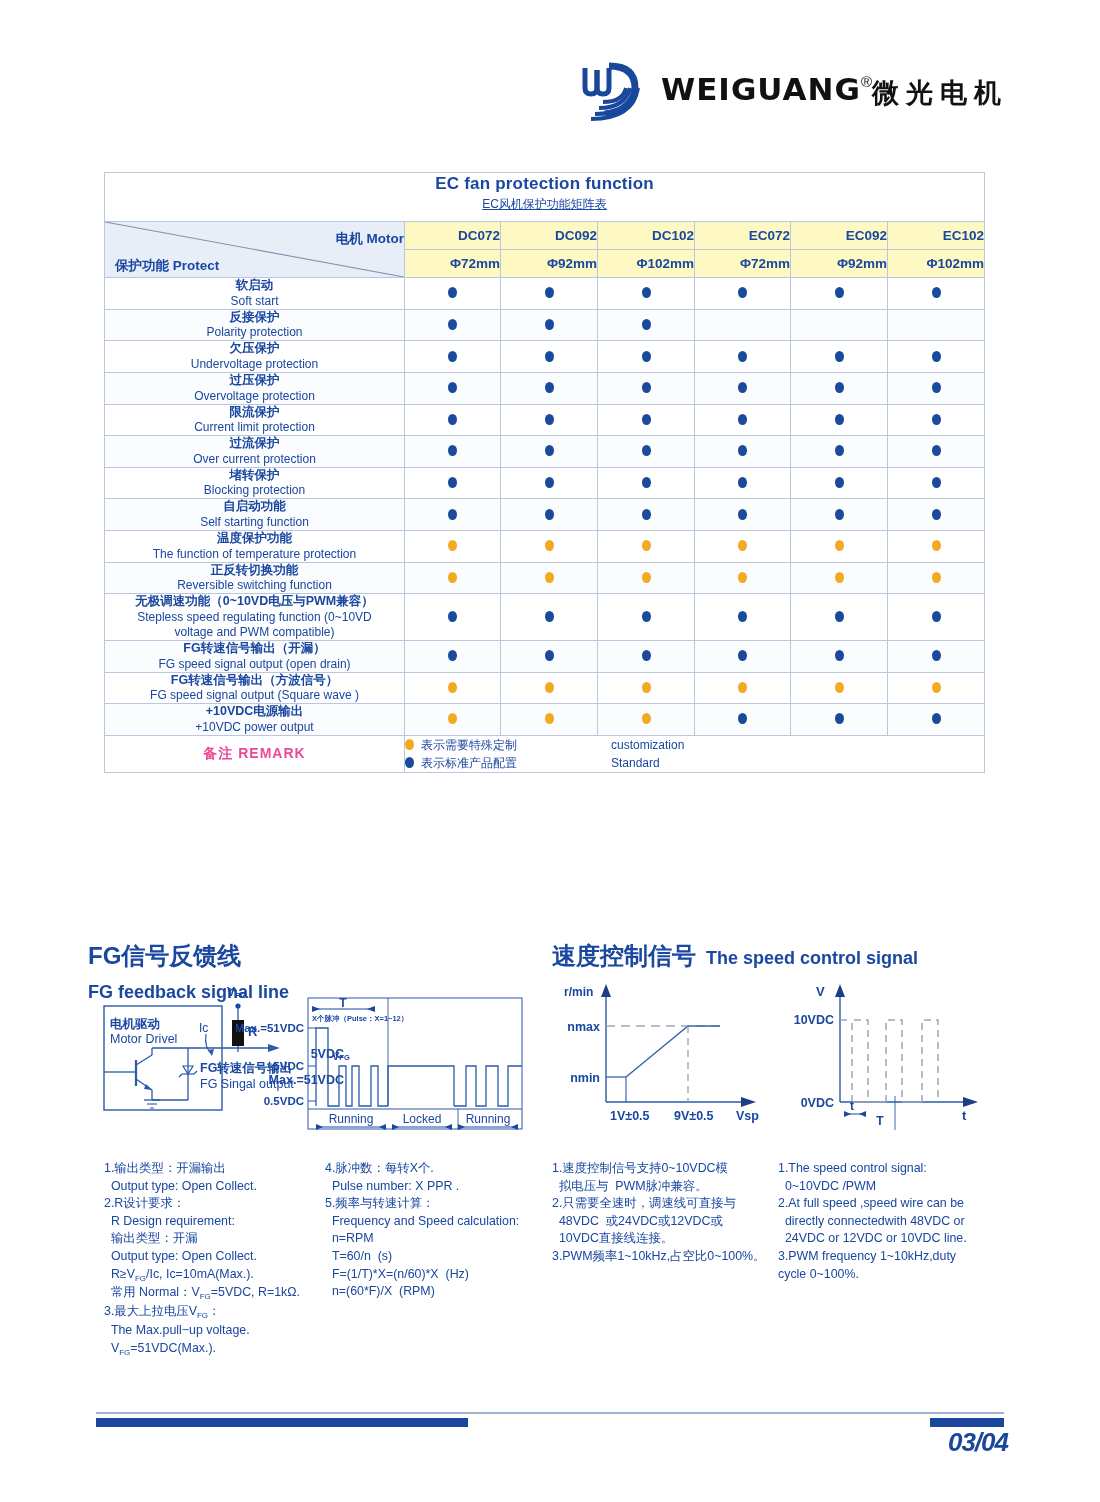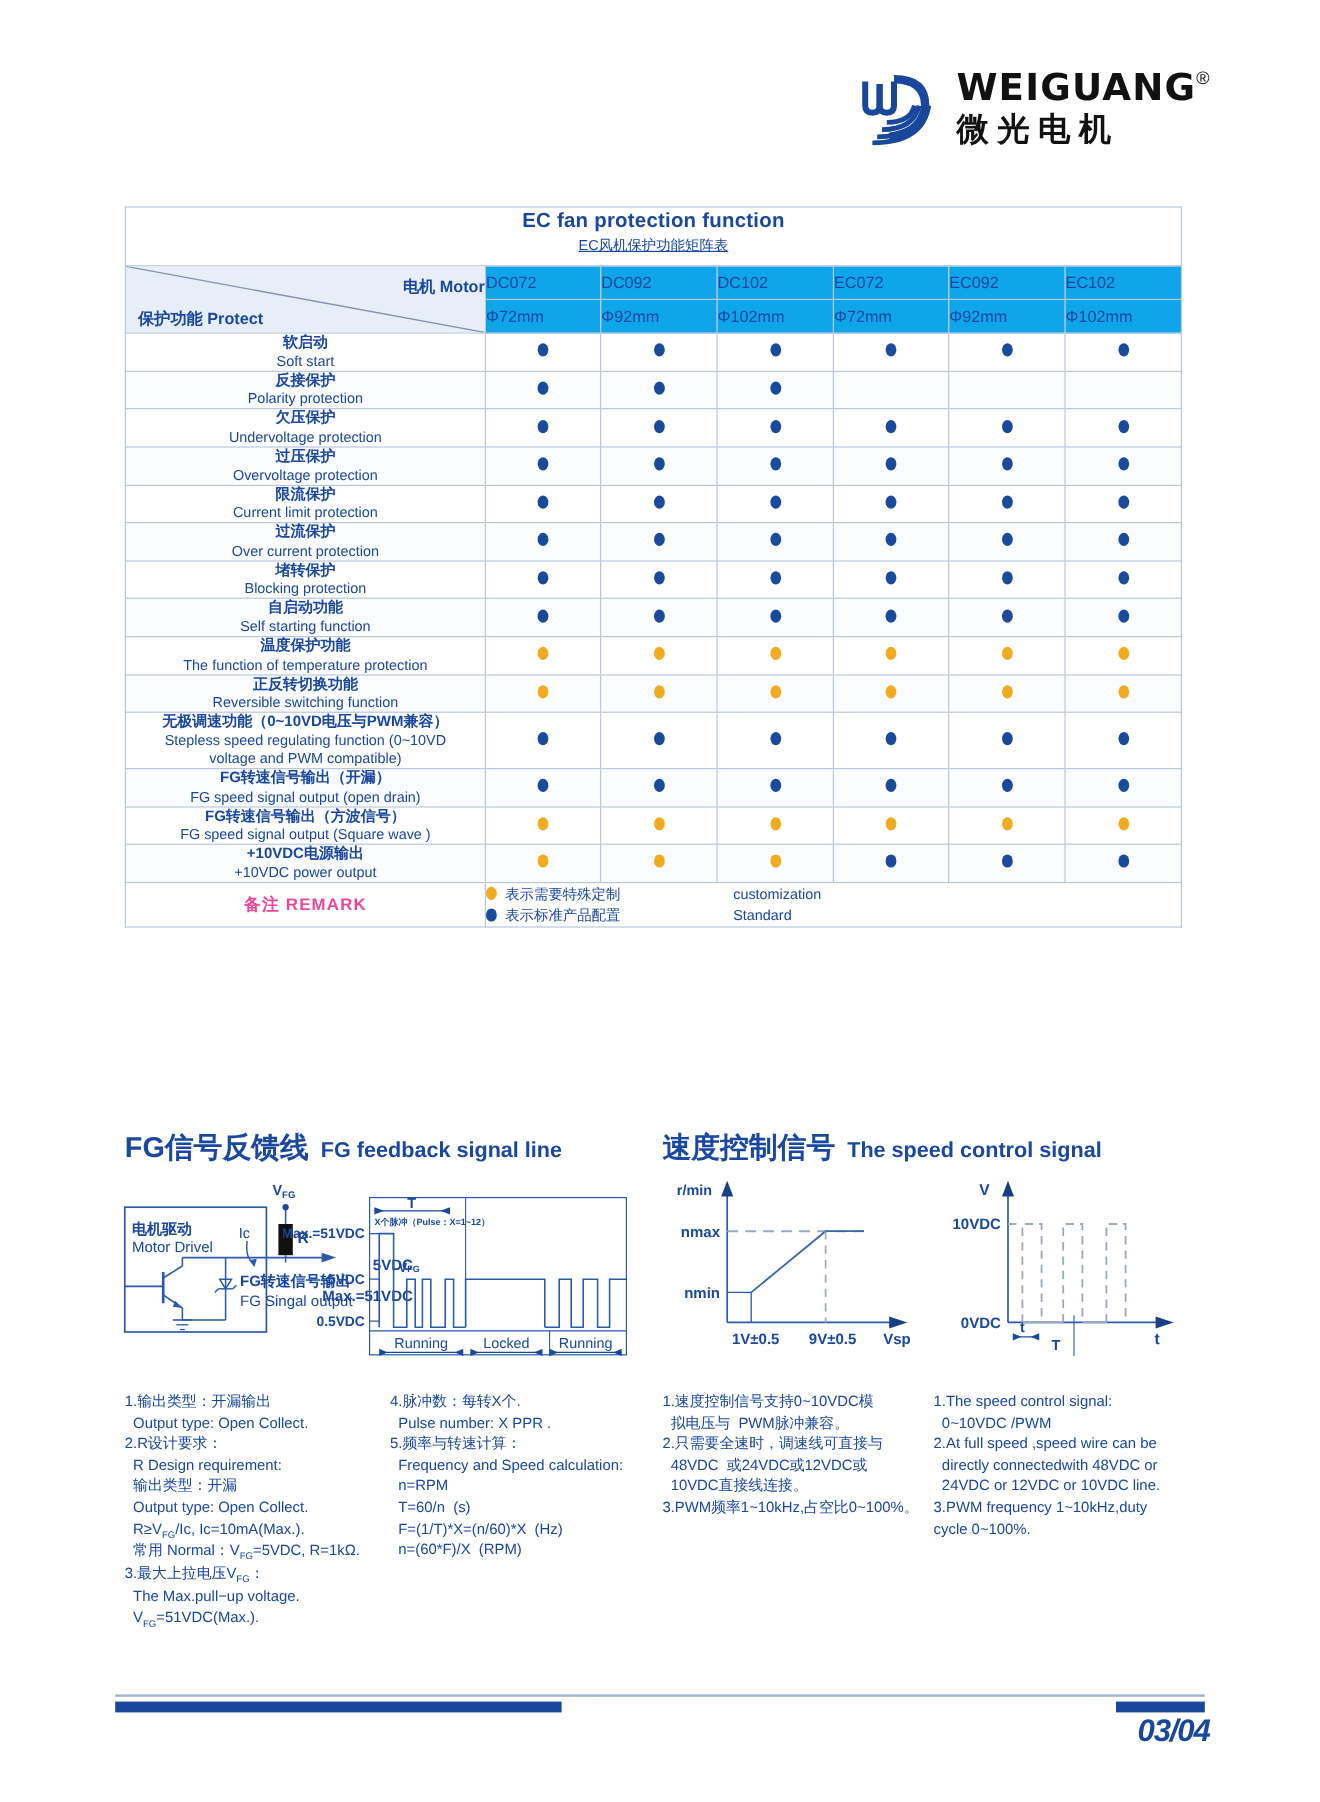--- a/index.html
+++ b/index.html
@@ -7,36 +7,36 @@
     width:1100px;height:1502px;background:#ffffff;
     font-family:"Liberation Sans","DejaVu Sans",sans-serif;
     color:#1a3f87;position:relative;overflow:hidden;
   }
   .page{position:absolute;inset:0;}
 
   
   .header{position:absolute;left:0;top:0;width:1100px;height:160px;}
   .logo{position:absolute;right:92px;top:58px;display:flex;align-items:center;gap:10px;}
   .logo-mark{width:72px;height:64px;position:relative;}
-  .logo-text{display:flex;flex-direction:column;line-height:1;}
+  .logo-text{display:flex;flex-direction:row;line-height:1;}
   .logo-en{font-size:31px;font-weight:bold;letter-spacing:1px;color:#111111;
            font-family:"DejaVu Sans",sans-serif;}
   .logo-reg{font-size:15px;vertical-align:super;color:#111;}
   .logo-cn{font-size:27px;font-weight:bold;color:#111;letter-spacing:7px;margin-top:6px;}
 
   
   .tbl{position:absolute;left:104px;top:172px;width:880px;border-collapse:collapse;
        table-layout:fixed;}
   .tbl td,.tbl th{border:1px solid #b9c8de;padding:0;}
   .tbl .title-cell{background:#ffffff;text-align:center;padding:1px 0 8px;}
   .title-en{font-size:17px;font-weight:bold;color:#1a47a0;letter-spacing:.2px;}
   .title-cn{font-size:12px;color:#1a47a0;margin-top:2px;text-decoration:underline;}
 
-  .hdr-cell{background:#0ea5e9;text-align:left;font-size:13.5px;color:#1a47a0;
-            height:27px;font-weight:normal;}
+  .hdr-cell{background:#fef9c3;text-align:right;font-size:13.5px;color:#1a47a0;
+            height:27px;font-weight:bold;}
   .corner{background:#e8eef7;position:relative;text-align:right;padding-right:8px;
           font-size:13.5px;color:#1a47a0;height:27px;}
   .corner .diag{position:absolute;left:0;top:0;width:100%;height:100%;pointer-events:none;}
   .corner-left{text-align:left;padding-left:10px;font-weight:bold;}
 
   .fn-cell{text-align:center;padding:6px 4px;line-height:1.25;}
   .fn-cn{font-size:12.5px;font-weight:bold;color:#1a47a0;}
   .fn-en{font-size:12px;color:#1a47a0;}
   .dot-cell{text-align:center;vertical-align:middle;}
   .dot{display:inline-block;width:9px;height:11px;border-radius:50%;}
@@ -324,21 +324,21 @@
             <div class="remark-line">
               <span class="dot blue"></span>
               <span class="remark-cn">表示标准产品配置</span>
               <span class="remark-en">Standard</span>
             </div>
           </td>
         </tr>
       </tbody>
   </table>
 
-  <div class="sec-title" style="left:104px;top:940px;">
+  <div class="sec-title" style="left:88px;top:940px;flex-direction:column;">
     <span class="sec-cn">FG信号反馈线</span>
     <span class="sec-en">FG feedback signal line</span>
   </div>
 
   <div style="position:absolute;left:100px;top:980px;">
     <svg width="430" height="155" viewBox="0 0 430 155">
 
       <rect x="4" y="26" width="118" height="104" fill="none" stroke="#2a5aa8" stroke-width="1.4"></rect>
       <text x="10" y="48" font-size="12.5" font-weight="bold" fill="#1a47a0" font-family="Liberation Sans, sans-serif">电机驱动</text>
       <text x="10" y="63" font-size="12.5" fill="#1a47a0" font-family="Liberation Sans, sans-serif">Motor Drivel</text>

